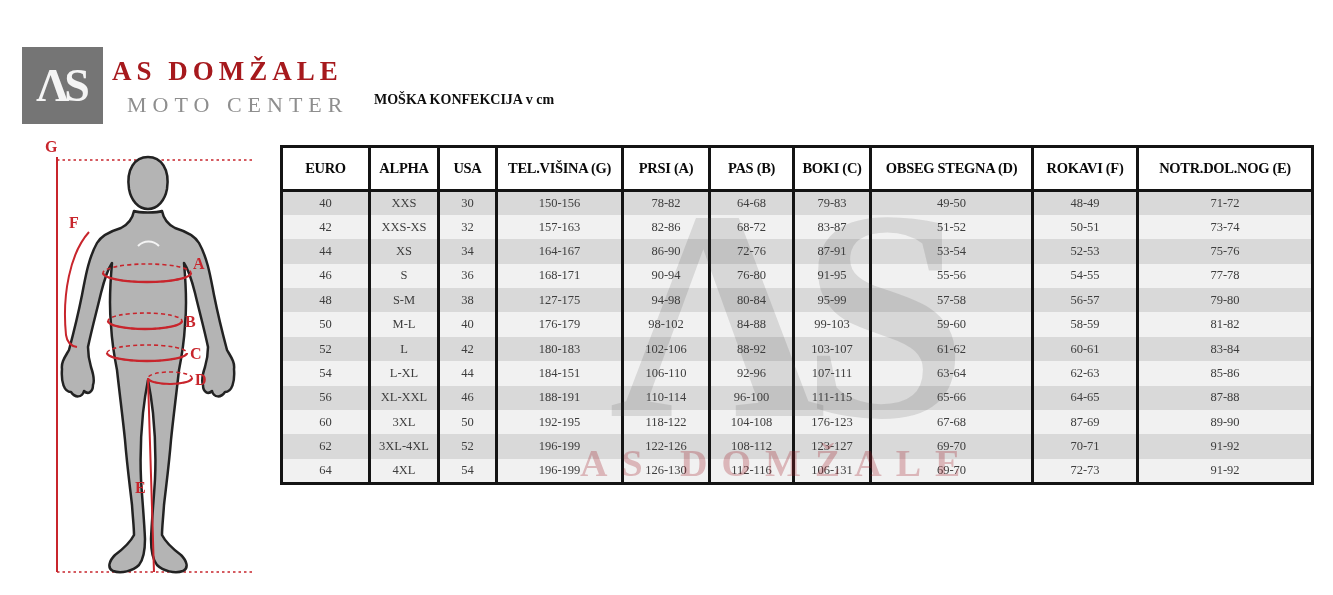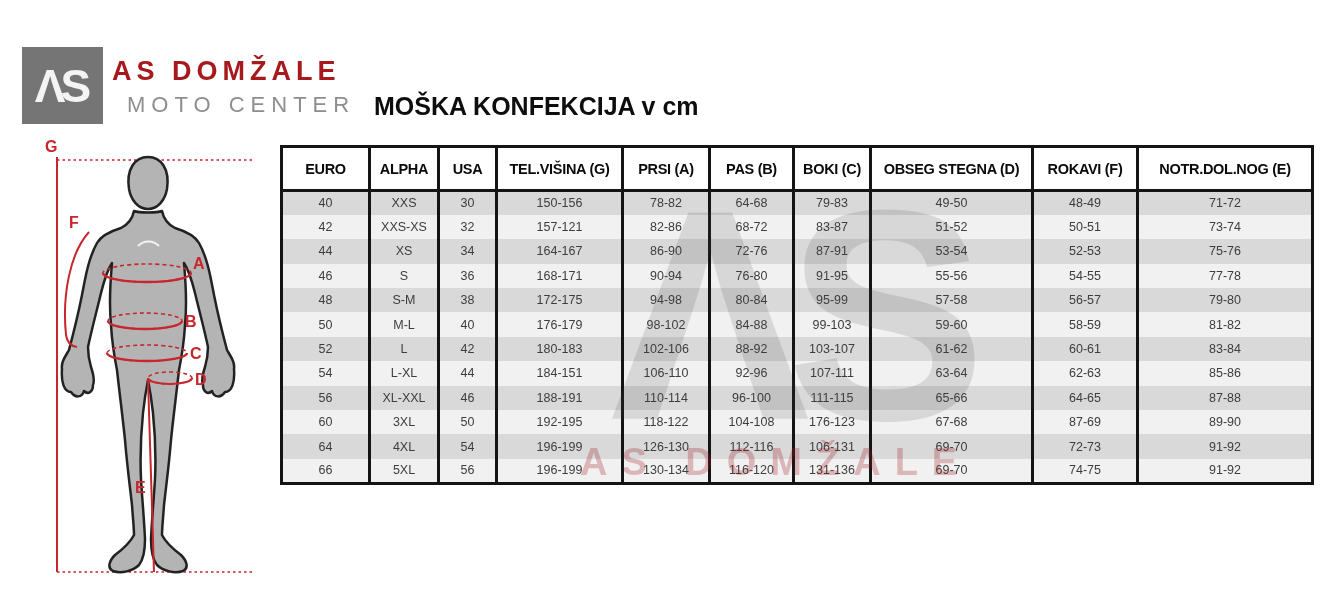--- a/index.html
+++ b/index.html
@@ -1,39 +1,39 @@
 <!DOCTYPE html>
 <html><head>
 <meta charset="utf-8">
 <style>
   * { margin:0; padding:0; box-sizing:border-box; }
   html,body { background:#ffffff; }
   #canvas {
     position:relative; width:1333px; height:595px; background:#ffffff;
-    font-family:Liberation Sans, sans-serif; overflow:hidden;
+    font-family:Liberation Serif, serif; overflow:hidden;
   }
   
   .logo-square {
     position:absolute; left:22px; top:47px; width:81px; height:77px;
     background:#757575; display:flex; align-items:center; justify-content:center;
   }
   .logo-monogram {
     color:#f4f4f4; font-size:46px; font-weight:bold; letter-spacing:-5px;
     line-height:1; padding-right:4px;
   }
   .brand-name {
     position:absolute; left:112px; top:56px; font-size:27px; font-weight:bold;
     color:#a6191d; letter-spacing:5px; white-space:nowrap;
   }
   .brand-subtitle {
     position:absolute; left:127px; top:92px; font-size:22px; color:#8e8e8e;
     letter-spacing:6px; white-space:nowrap;
   }
   .page-title {
-    position:absolute; left:374px; top:92px; font-size:25px; font-weight:bold;
+    position:absolute; left:374px; top:92px; font-size:14px; font-weight:bold;
     color:#0d0d0d; letter-spacing:0px; white-space:nowrap;
   }
   
   .figure-wrap { position:absolute; left:25px; top:135px; width:250px; height:460px; }
   
   .table-wrap {
     position:absolute; left:280px; top:145px; width:1031px; background:#ffffff;
   }
   table.size-table {
     width:100%; border-collapse:collapse; table-layout:fixed;
@@ -184,21 +184,21 @@
             <td>64-68</td>
             <td>79-83</td>
             <td>49-50</td>
             <td>48-49</td>
             <td>71-72</td>
           </tr>
           <tr>
             <td>42</td>
             <td>XXS-XS</td>
             <td>32</td>
-            <td>157-121</td>
+            <td>157-163</td>
             <td>82-86</td>
             <td>68-72</td>
             <td>83-87</td>
             <td>51-52</td>
             <td>50-51</td>
             <td>73-74</td>
           </tr>
           <tr>
             <td>44</td>
             <td>XS</td>
@@ -220,21 +220,21 @@
             <td>76-80</td>
             <td>91-95</td>
             <td>55-56</td>
             <td>54-55</td>
             <td>77-78</td>
           </tr>
           <tr>
             <td>48</td>
             <td>S-M</td>
             <td>38</td>
-            <td>172-175</td>
+            <td>127-175</td>
             <td>94-98</td>
             <td>80-84</td>
             <td>95-99</td>
             <td>57-58</td>
             <td>56-57</td>
             <td>79-80</td>
           </tr>
           <tr>
             <td>50</td>
             <td>M-L</td>
@@ -289,43 +289,43 @@
             <td>50</td>
             <td>192-195</td>
             <td>118-122</td>
             <td>104-108</td>
             <td>176-123</td>
             <td>67-68</td>
             <td>87-69</td>
             <td>89-90</td>
           </tr>
           <tr>
+            <td>62</td>
+            <td>3XL-4XL</td>
+            <td>52</td>
+            <td>196-199</td>
+            <td>122-126</td>
+            <td>108-112</td>
+            <td>123-127</td>
+            <td>69-70</td>
+            <td>70-71</td>
+            <td>91-92</td>
+          </tr>
+          <tr>
             <td>64</td>
             <td>4XL</td>
             <td>54</td>
             <td>196-199</td>
             <td>126-130</td>
             <td>112-116</td>
             <td>106-131</td>
             <td>69-70</td>
             <td>72-73</td>
             <td>91-92</td>
           </tr>
-          <tr>
-            <td>66</td>
-            <td>5XL</td>
-            <td>56</td>
-            <td>196-199</td>
-            <td>130-134</td>
-            <td>116-120</td>
-            <td>131-136</td>
-            <td>69-70</td>
-            <td>74-75</td>
-            <td>91-92</td>
-          </tr>
         </tbody>
     </table>
 
     <div class="wm-layer">
       <div class="wm-monogram">ΛS</div>
       <div class="wm-line1">AS DOMŽALE</div>
       <div class="wm-line2">MOTO CENTER</div>
     </div>
   </div>
 

